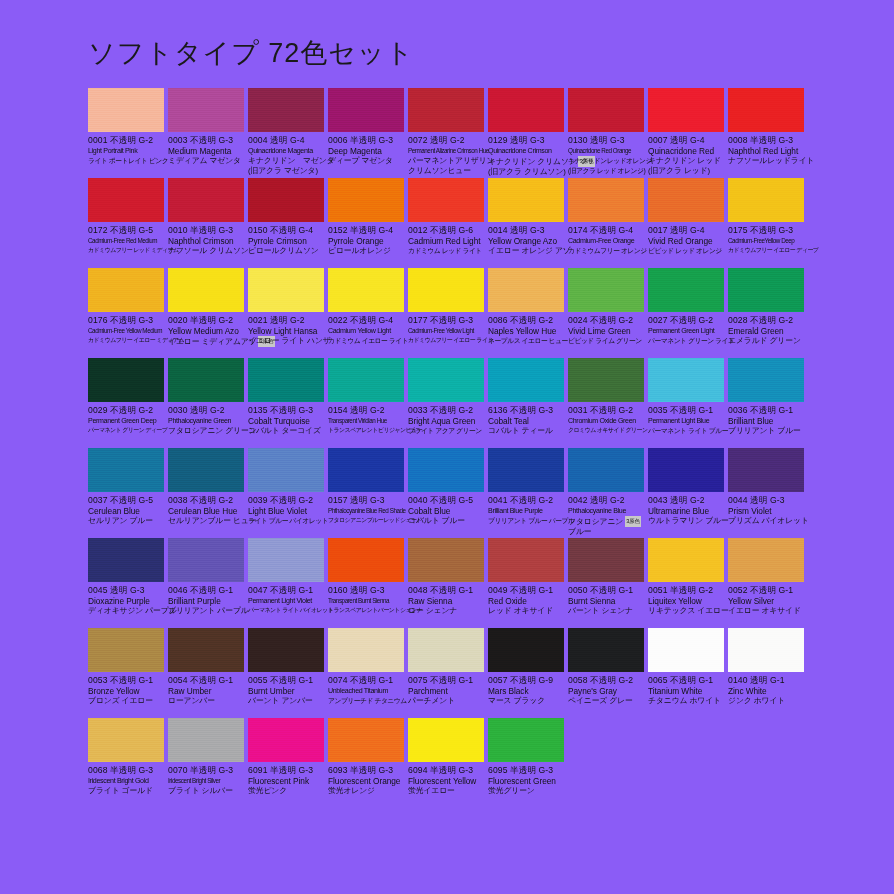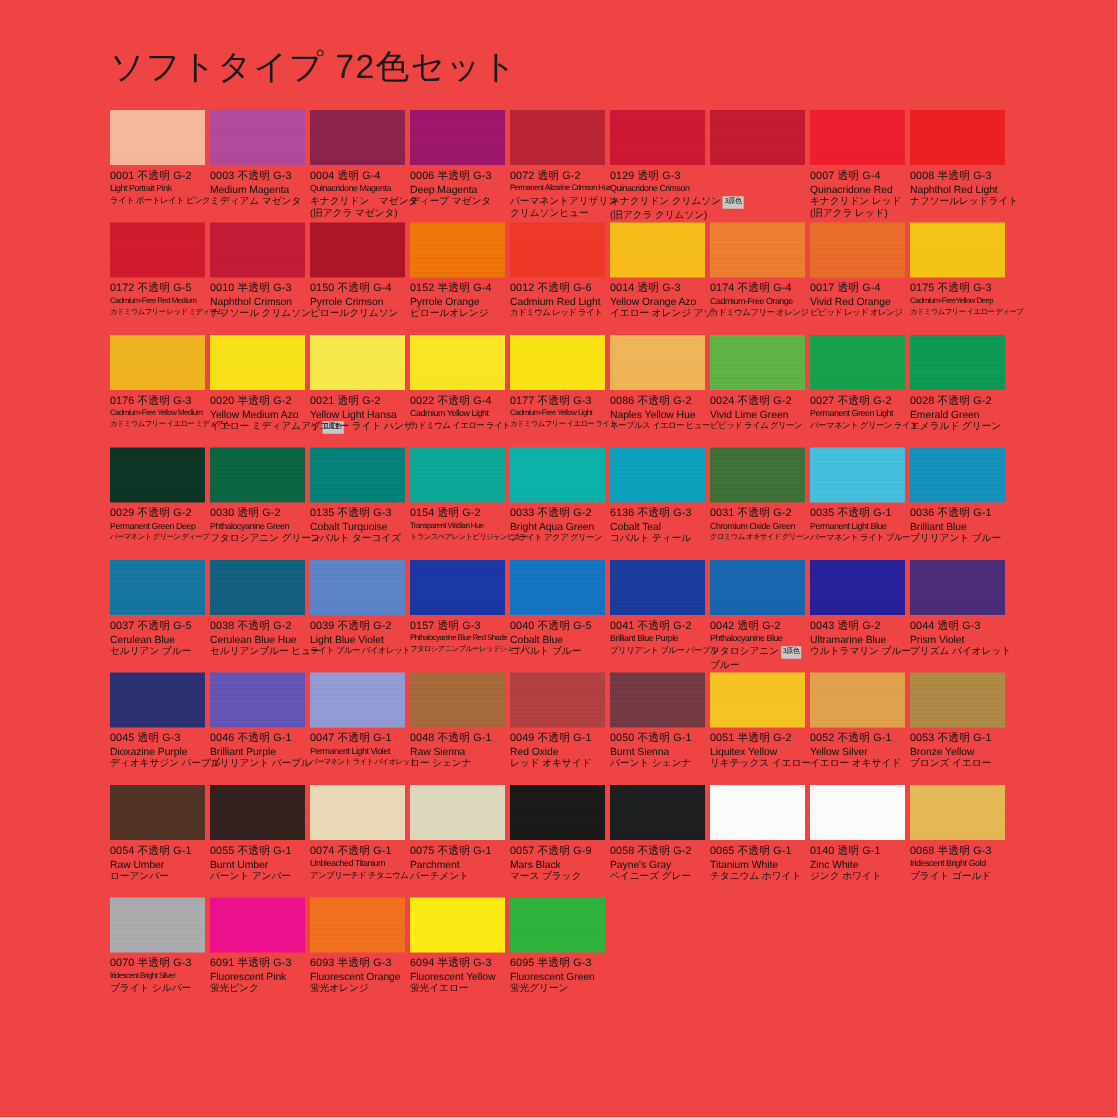--- a/index.html
+++ b/index.html
@@ -5,21 +5,21 @@
   * { box-sizing: border-box; }
   html, body {
     margin: 0; padding: 0;
     width: 894px; height: 894px;
     background: #ffffff;
     font-family: "Liberation Sans", "DejaVu Sans", sans-serif;
   }
   #page {
     position: relative;
     width: 894px; height: 894px;
-    background: #ef4444;
+    background: #8b5cf6;
     overflow: hidden;
   }
   #title {
     position: absolute;
     left: 88px;
     top: 35px;
     font-size: 27px;
     letter-spacing: 1px;
     color: #1a1a1a;
     font-weight: 400;
@@ -149,20 +149,26 @@
         <div class="swatch" style="background: rgb(204, 23, 51);"></div>
         <div class="labels">
           <div class="l-code">0129 透明 G-3</div>
           <div class="l-en sq">Quinacridone Crimson</div>
           <div class="l-jp">キナクリドン クリムソン<span class="badge">3原色</span></div>
           <div class="l-jp">(旧アクラ クリムソン)</div>
         </div>
       </div>
       <div class="cell">
         <div class="swatch" style="background: rgb(194, 26, 49);"></div>
+        <div class="labels">
+          <div class="l-code">0130 透明 G-3</div>
+          <div class="l-en sq2">Quinacridone Red Orange</div>
+          <div class="l-jp sq">キナクリドンレッドオレンジ</div>
+          <div class="l-jp sq">(旧アクラ レッド オレンジ)</div>
+        </div>
       </div>
       <div class="cell">
         <div class="swatch" style="background: rgb(238, 29, 46);"></div>
         <div class="labels">
           <div class="l-code">0007 透明 G-4</div>
           <div class="l-en">Quinacridone Red</div>
           <div class="l-jp">キナクリドン レッド</div>
           <div class="l-jp">(旧アクラ レッド)</div>
         </div>
       </div>
@@ -478,20 +484,28 @@
           <div class="l-en">Brilliant Purple</div>
           <div class="l-jp">ブリリアント パープル</div>
         </div>
       </div>
       <div class="cell">
         <div class="swatch" style="background: rgb(144, 154, 210);"></div>
         <div class="labels">
           <div class="l-code">0047 不透明 G-1</div>
           <div class="l-en sq">Permanent Light Violet</div>
           <div class="l-jp sq2">パーマネント ライト バイオレット</div>
+        </div>
+      </div>
+      <div class="cell">
+        <div class="swatch" style="background: rgb(237, 76, 12);"></div>
+        <div class="labels">
+          <div class="l-code">0160 透明 G-3</div>
+          <div class="l-en sq2">Transparent Burnt Sienna</div>
+          <div class="l-jp sq2">トランスペアレントバーントシェンナ</div>
         </div>
       </div>
       <div class="cell">
         <div class="swatch" style="background: rgb(164, 103, 60);"></div>
         <div class="labels">
           <div class="l-code">0048 不透明 G-1</div>
           <div class="l-en">Raw Sienna</div>
           <div class="l-jp">ロー シェンナ</div>
         </div>
       </div>

